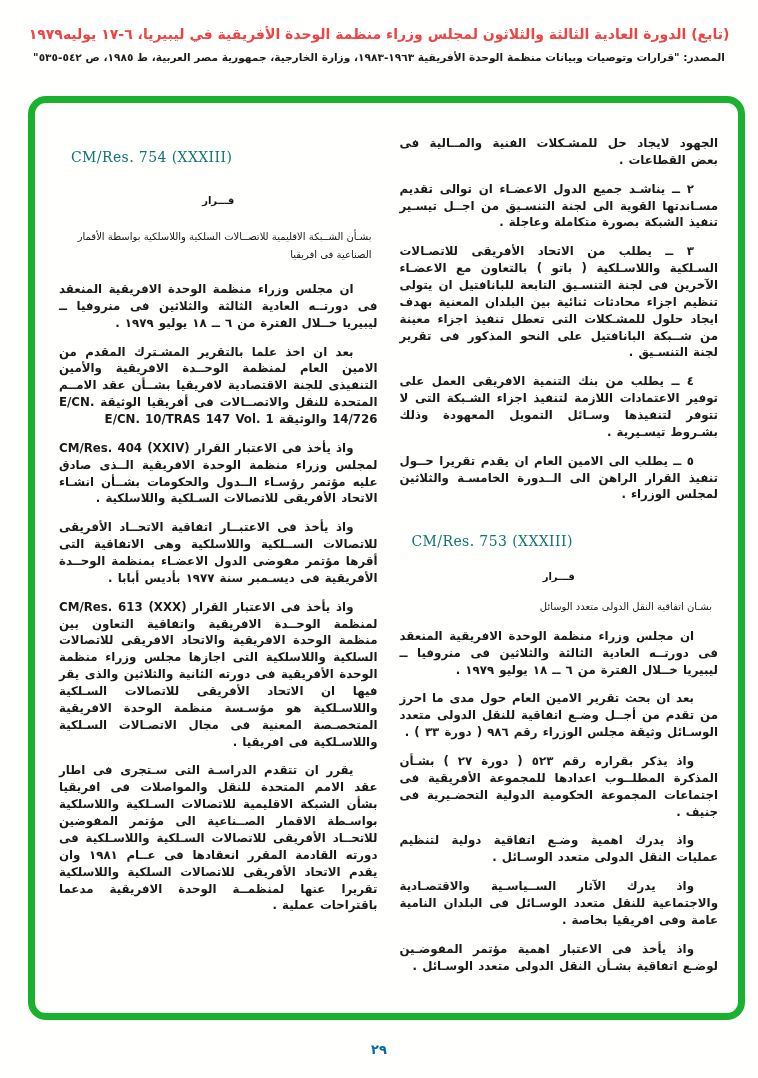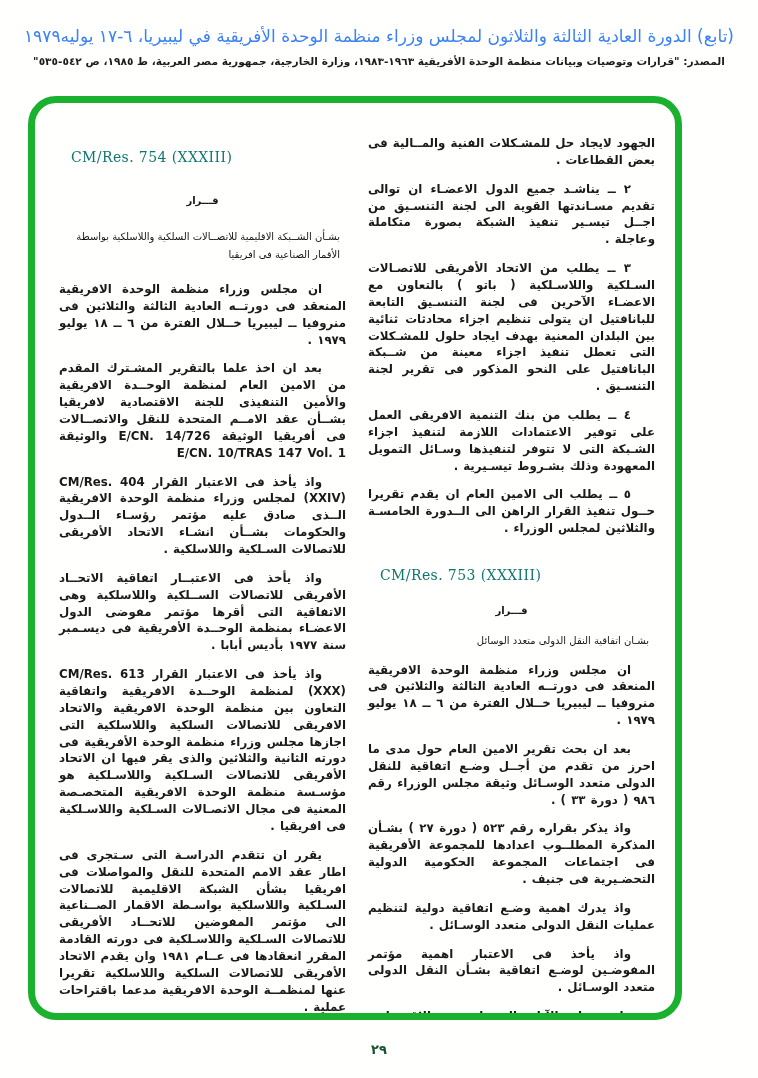--- a/index.html
+++ b/index.html
@@ -19,41 +19,41 @@
   
   .header {
     position: absolute;
     top: 26px;
     left: 0;
     right: 0;
     direction: rtl;
     text-align: center;
   }
   .header-session {
-    font-size: 17px;
-    font-weight: normal;
+    font-size: 14px;
+    font-weight: bold;
     letter-spacing: 0;
-    color: #3b82f6;
+    color: #ef4444;
   }
   .header-source {
     margin-top: 9px;
     font-size: 10.6px;
     font-weight: bold;
     color: #1c1c1c;
   }
   
   .frame {
     position: absolute;
     left: 28px;
     top: 96px;
-    width: 654px;
+    width: 717px;
     height: 924px;
     box-sizing: border-box;
     border: 7px solid #19b12d;
-    border-radius: 28px;
+    border-radius: 18px;
     padding: 32px 20px 8px 24px;
     overflow: hidden;
     background: #fffffe;
   }
   .columns {
     direction: rtl;
     display: flex;
     gap: 22px;
     height: 100%;
   }
@@ -104,21 +104,21 @@
   
   .page-number {
     position: absolute;
     top: 1042px;
     left: 0;
     right: 0;
     text-align: center;
     font-size: 13px;
     font-weight: bold;
     letter-spacing: 4px;
-    color: #14532d;
+    color: #0369a1;
   }
 </style>
 </head>
 <body>
 
 <div class="page">
 
   <div class="header">
     <div class="header-session">(تابع) الدورة العادية الثالثة والثلاثون لمجلس وزراء منظمة الوحدة الأفريقية في ليبيريا، ٦-١٧ يوليه١٩٧٩</div>
     <div class="header-source">المصدر: "قرارات وتوصيات وبيانات منظمة الوحدة الأفريقية ١٩٦٣-١٩٨٣، وزارة الخارجية، جمهورية مصر العربية، ط ١٩٨٥، ص ٥٤٢-٥٣٥"</div>
@@ -135,22 +135,22 @@
         <div class="para">٥ ــ يطلب الى الامين العام ان يقدم تقريرا حــول تنفيذ القرار الراهن الى الــدورة الخامسـة والثلاثين لمجلس الوزراء .</div>
 
         <div class="docref section-break">CM/Res. 753 (XXXIII)</div>
         <div class="res-heading" style="margin-top:22px;">قـــرار</div>
         <div class="res-subject" style="margin-top:16px;">بشـان اتفاقية النقل الدولى متعدد الوسائل</div>
 
         <div class="para">ان مجلس وزراء منظمة الوحدة الافريقية المنعقد فى دورتــه العادية الثالثة والثلاثين فى منروفيا ــ ليبيريا خــلال الفترة من ٦ ــ ١٨ يوليو ١٩٧٩ .</div>
         <div class="para">بعد ان بحث تقرير الامين العام حول مدى ما احرز من تقدم من أجــل وضـع اتفاقية للنقل الدولى متعدد الوسـائل وثيقة مجلس الوزراء رقم ٩٨٦ ( دورة ٣٣ ) .</div>
         <div class="para">واذ يذكر بقراره رقم ٥٢٣ ( دورة ٢٧ ) بشـأن المذكرة المطلــوب اعدادها للمجموعة الأفريقية فى اجتماعات المجموعة الحكومية الدولية التحضـيرية فى جنيف .</div>
         <div class="para">واذ يدرك اهمية وضـع اتفاقية دولية لتنظيم عمليات النقل الدولى متعدد الوسـائل .</div>
+        <div class="para">واذ يدرك الآثار الســياسـية والاقتصـادية والاجتماعية للنقل متعدد الوسـائل فى البلدان النامية عامة وفى افريقيا بخاصة .</div>
         <div class="para">واذ يأخذ فى الاعتبار اهمية مؤتمر المفوضـين لوضـع اتفاقية بشـأن النقل الدولى متعدد الوسـائل .</div>
-        <div class="para">واذ يدرك الآثار الســياسـية والاقتصـادية والاجتماعية للنقل متعدد الوسـائل فى البلدان النامية عامة وفى افريقيا بخاصة .</div>
       </div>
 
       <div class="col">
         <div class="docref" style="margin-top:14px;">CM/Res. 754 (XXXIII)</div>
         <div class="res-heading">قـــرار</div>
         <div class="res-subject">بشـأن الشــبكة الاقليمية للاتصــالات السلكية واللاسلكية بواسطة الأقمار الصناعية فى افريقيا</div>
 
         <div class="para" style="margin-top:18px;">ان مجلس وزراء منظمة الوحدة الافريقية المنعقد فى دورتــه العادية الثالثة والثلاثين فى منروفيا ــ ليبيريا خــلال الفترة من ٦ ــ ١٨ يوليو ١٩٧٩ .</div>
         <div class="para">بعد ان اخذ علما بالتقرير المشـترك المقدم من الامين العام لمنظمة الوحــدة الافريقية والأمين التنفيذى للجنة الاقتصادية لافريقيا بشــأن عقد الامــم المتحدة للنقل والاتصــالات فى أفريقيا الوثيقة E/CN. 14/726 والوثيقة E/CN. 10/TRAS 147 Vol. 1</div>
         <div class="para">واذ يأخذ فى الاعتبار القرار CM/Res. 404 (XXIV) لمجلس وزراء منظمة الوحدة الافريقية الــذى صادق عليه مؤتمر رؤسـاء الــدول والحكومات بشــأن انشـاء الاتحاد الأفريقى للاتصالات السـلكية واللاسلكية .</div>

